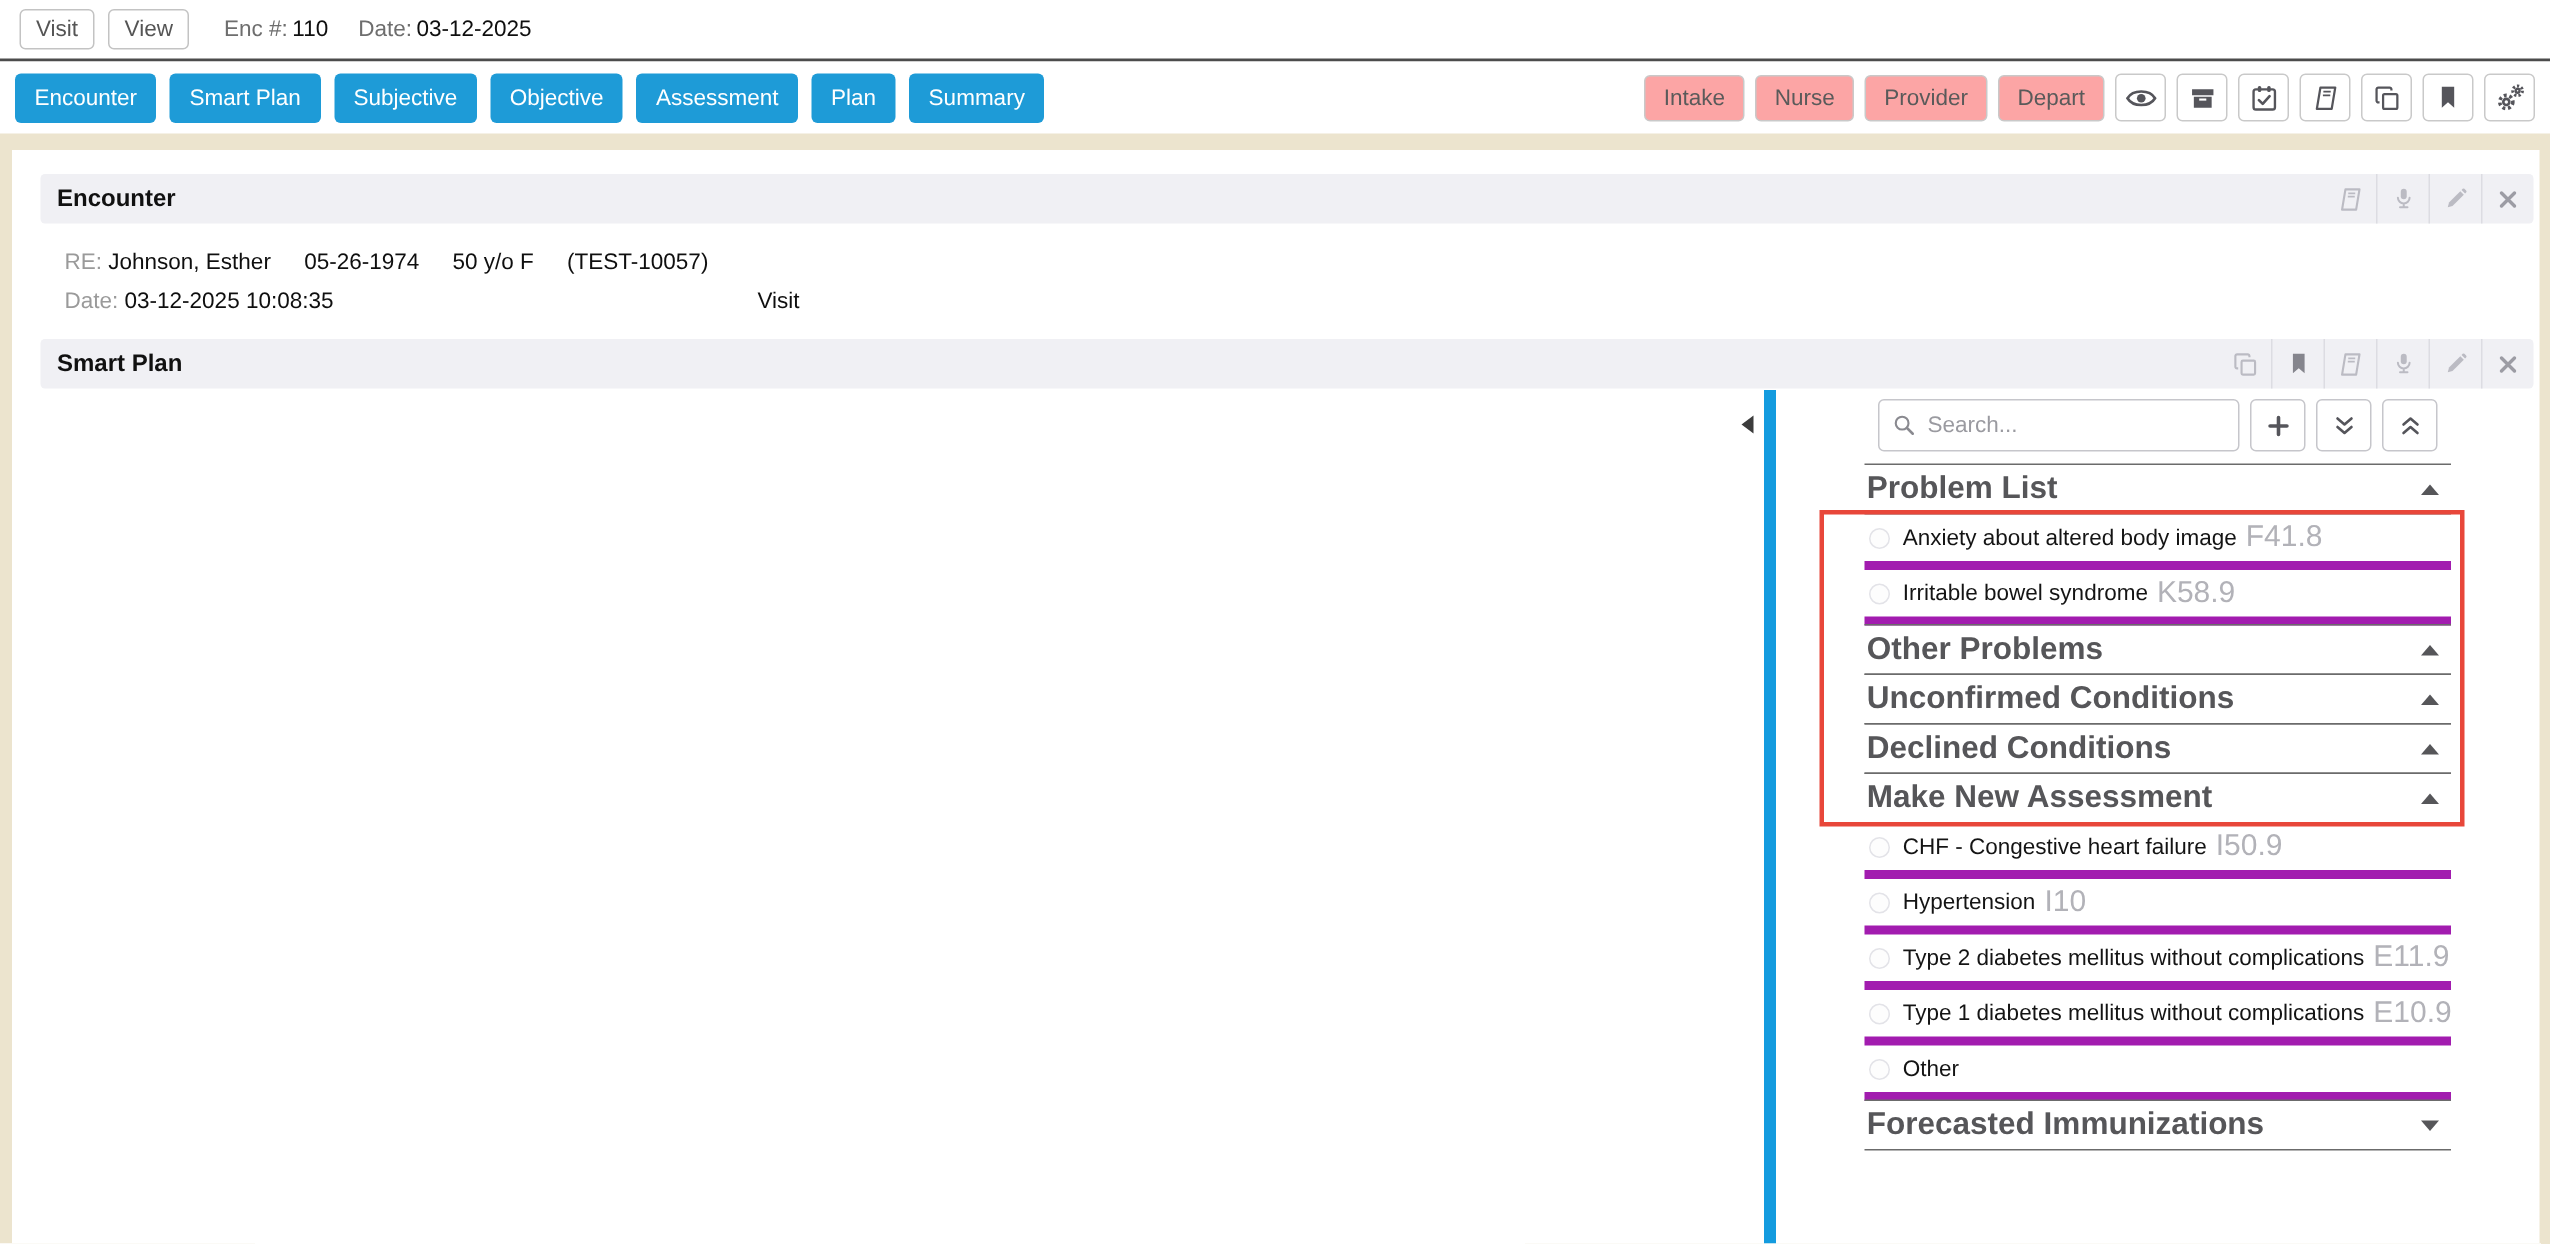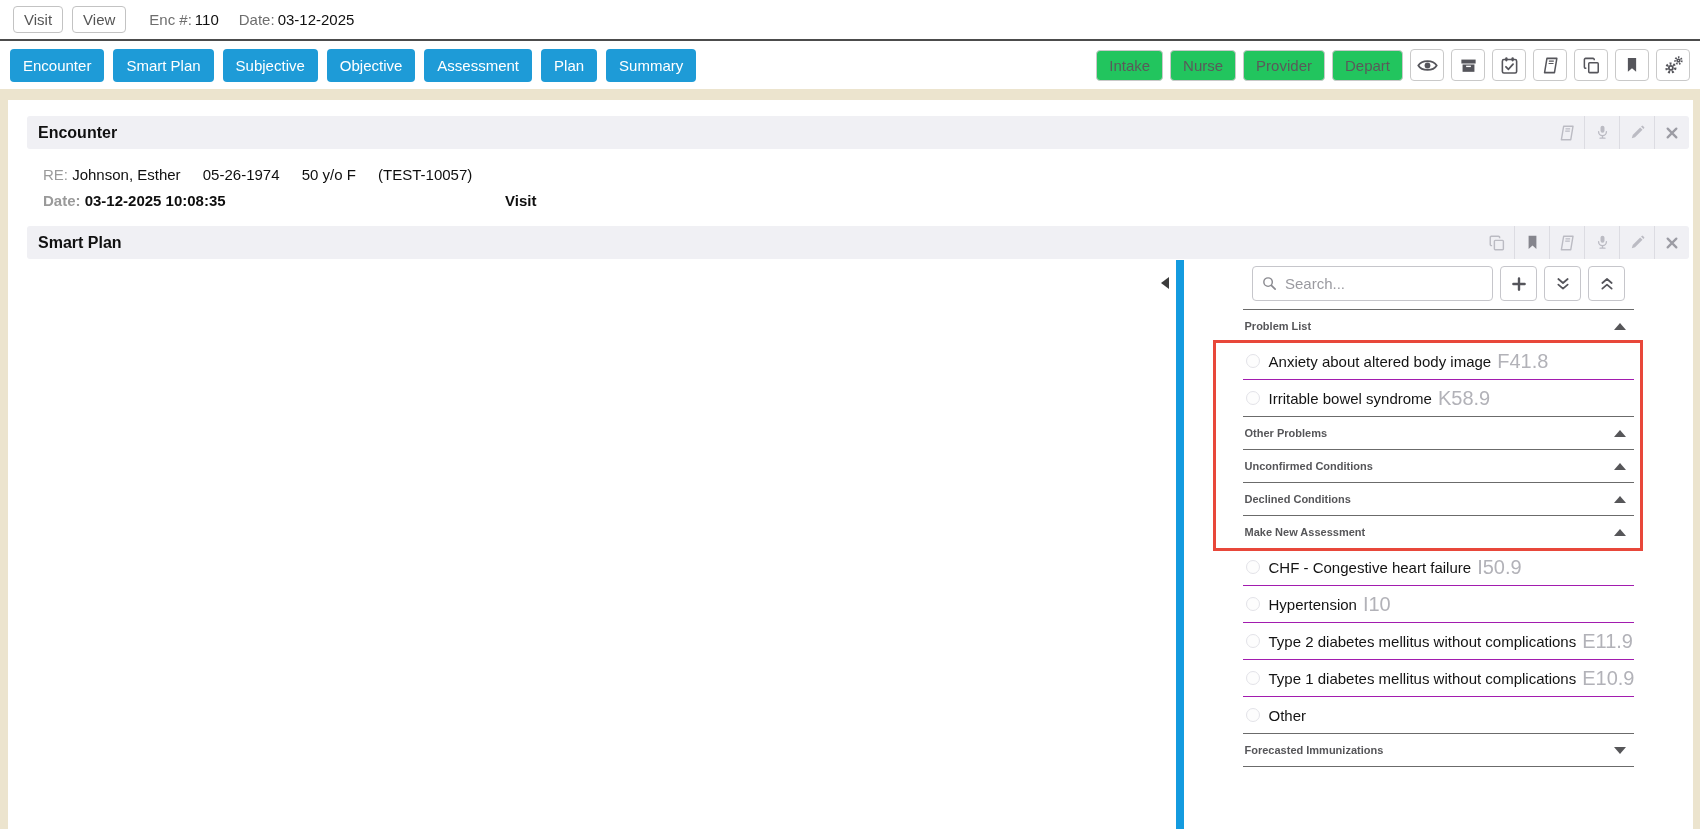--- a/index.html
+++ b/index.html
@@ -29,21 +29,21 @@
   .navbar {
     height:48px; background:#fff; display:flex; align-items:center;
     padding:0 10px; gap:9px;
   }
   .btn-tab {
     background:#1e9bd7; color:#fff; border:none; border-radius:4px;
     font-size:15px; padding:8px 13px; cursor:pointer; font-family:inherit;
   }
   .nav-right { margin-left:auto; display:flex; align-items:center; gap:7px; }
   .btn-stage {
-    background:#22c55e; border:1px solid #c9c9c9; border-radius:4px;
+    background:#fca5a5; border:1px solid #c9c9c9; border-radius:4px;
     color:#5a5a5a; font-size:15px; padding:6px 12px; cursor:pointer;
     font-family:inherit;
   }
   .btn-icon {
     width:34px; height:32px; background:#fff; border:1px solid #c9c9c9;
     border-radius:4px; display:flex; align-items:center; justify-content:center;
     cursor:pointer; color:#55555b;
   }
 
   
@@ -68,21 +68,21 @@
   }
   .bar-icon-cell + .bar-icon-cell { border-left:1px solid #dcdce2; }
   .bar-icon-cell.darker { color:#85858d; }
   .bar-icon-cell.closer { color:#9c9ca4; }
 
   
   .patient-block { margin:13px 0 12px 24px; line-height:26px; flex:0 0 auto; }
   .p-label { color:#9a9a9a;text-align:right; }
   .p-val { color:#0f0f0f;margin-top:39px; }
   .sp18 { display:inline-block; width:18px; }
-  .date-line { position:relative;font-weight:bold; }
+  .date-line { position:relative; }
   .visit-word { position:absolute; left:462px; top:0; color:#0f0f0f; }
 
   
   .main-row { display:flex; flex:1 1 auto; align-items:stretch; margin-top:1px; min-height:0; }
   .left-space { flex:1 1 auto; }
   .arrow-col { width:23px; flex:0 0 auto; padding-top:12px; display:flex; justify-content:center; }
   .collapse-btn { width:16px; height:22px; display:flex; align-items:center; justify-content:center; cursor:pointer; }
   .collapse-tri {
     width:0; height:0;
     border-top:6px solid transparent; border-bottom:6px solid transparent;
@@ -107,25 +107,25 @@
     cursor:pointer; color:#55555b;
   }
 
   .panel-list { margin-top:8px; position:relative; flex:1 1 auto; }
   .prow { display:flex; align-items:center; }
   .phead {
     height:34px; border-top:1px solid #6b6b6b; border-bottom:1px solid #6b6b6b;
     margin-top:-1px; cursor:pointer;
   }
   .phead:first-child { margin-top:0; }
-  .phead-label { font-weight:bold; font-size:11px; color:#565659; padding-left:2px; }
+  .phead-label { font-weight:bold; font-size:21px; color:#565659; padding-left:2px; }
   .tri { margin-left:auto; margin-right:8px; width:0; height:0; }
   .tri.up { border-left:6px solid transparent; border-right:6px solid transparent; border-bottom:7px solid #565659; }
   .tri.down { border-left:6px solid transparent; border-right:6px solid transparent; border-top:7px solid #565659; }
-  .pitem { height:37px; border-bottom:1px solid #a21caf; padding-left:3px; cursor:pointer; }
+  .pitem { height:37px; border-bottom:6px solid #a21caf; padding-left:3px; cursor:pointer; }
   .radio {
     width:14px; height:14px; border-radius:50%; border:1px solid #e3e3e8;
     background:#fdfdfd; flex:0 0 auto; margin-right:9px;
   }
   .pitem-text { color:#141414; font-size:15px; white-space:nowrap; }
   .pitem-code { color:#b2b2b8; font-size:20px; margin-left:6px; }
 
   .red-box {
     position:absolute; left:-30px; right:-9px; border:3px solid #e8473a;
     z-index:2; pointer-events:none;

